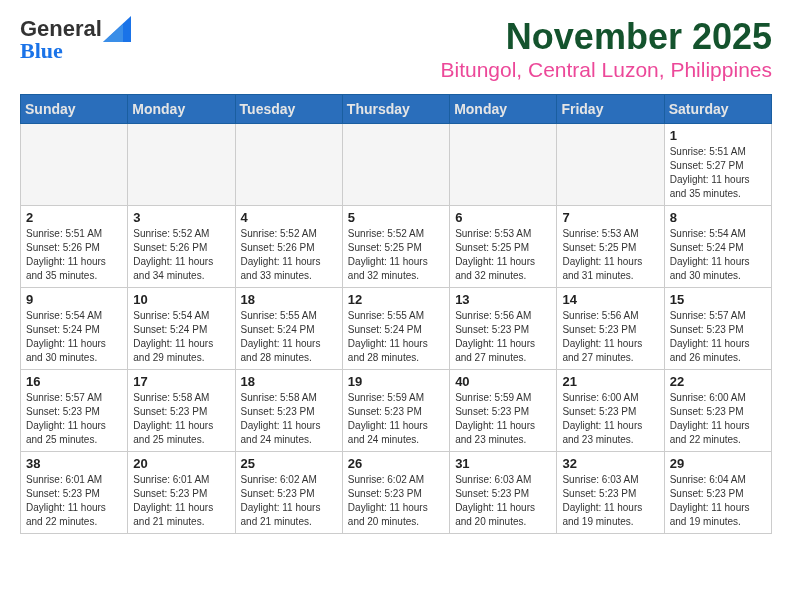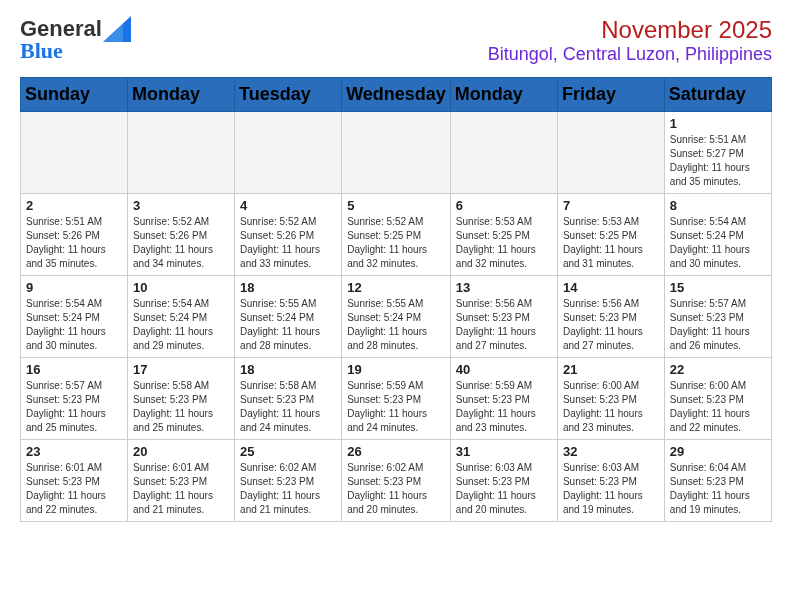--- a/index.html
+++ b/index.html
@@ -22,37 +22,37 @@
       align-items: flex-start;
     }
     .logo-line {
       display: flex;
       align-items: center;
     }
     .title-area {
       text-align: right;
     }
     .main-title {
-      font-size: 24px;
-      font-weight: 400;
-      color: #b91c1c;
+      font-size: 36px;
+      font-weight: 700;
+      color: #14532d;
     }
     .subtitle {
-      font-size: 18px;
-      color: #6d28d9;
+      font-size: 21px;
+      color: #ec4899;
     }
     .calendar-table {
       width: 100%;
       border-collapse: collapse;
       border: 1px solid #ccc;
     }
     .calendar-table th {
       background: #2a6ebb;
-      color: #000000;
-      font-size: 18px;
+      color: #e5e5e5;
+      font-size: 14px;
       font-weight: bold;
       padding: 6px 4px;
       text-align: left;
       border: 1px solid #1a5ea0;
     }
     .calendar-table td {
       border: 1px solid #ccc;
       vertical-align: top;
       padding: 4px 5px;
       width: calc(100% / 7);
@@ -99,21 +99,21 @@
     <div class="subtitle">Bitungol, Central Luzon, Philippines</div>
   </div>
 </div>
 
 <table class="calendar-table">
   <thead>
     <tr>
     <th>Sunday</th>
         <th>Monday</th>
         <th>Tuesday</th>
-        <th>Wednesday</th>
+        <th>Thursday</th>
         <th>Monday</th>
         <th>Friday</th>
         <th>Saturday</th>
       </tr>
   </thead>
   <tbody id="calendar-body">
   <tr>
         <td class="empty"></td>
         <td class="empty"></td>
         <td class="empty"></td>
@@ -210,21 +210,21 @@
           <span class="day-number">21</span>
           <div class="day-info">Sunrise: 6:00 AM<br>Sunset: 5:23 PM<br>Daylight: 11 hours and 23 minutes.</div>
         </td>
         <td>
           <span class="day-number">22</span>
           <div class="day-info">Sunrise: 6:00 AM<br>Sunset: 5:23 PM<br>Daylight: 11 hours and 22 minutes.</div>
         </td>
       </tr>
       <tr>
         <td>
-          <span class="day-number">23</span>
+          <span class="day-number">38</span>
           <div class="day-info">Sunrise: 6:01 AM<br>Sunset: 5:23 PM<br>Daylight: 11 hours and 22 minutes.</div>
         </td>
         <td>
           <span class="day-number">20</span>
           <div class="day-info">Sunrise: 6:01 AM<br>Sunset: 5:23 PM<br>Daylight: 11 hours and 21 minutes.</div>
         </td>
         <td>
           <span class="day-number">25</span>
           <div class="day-info">Sunrise: 6:02 AM<br>Sunset: 5:23 PM<br>Daylight: 11 hours and 21 minutes.</div>
         </td>

